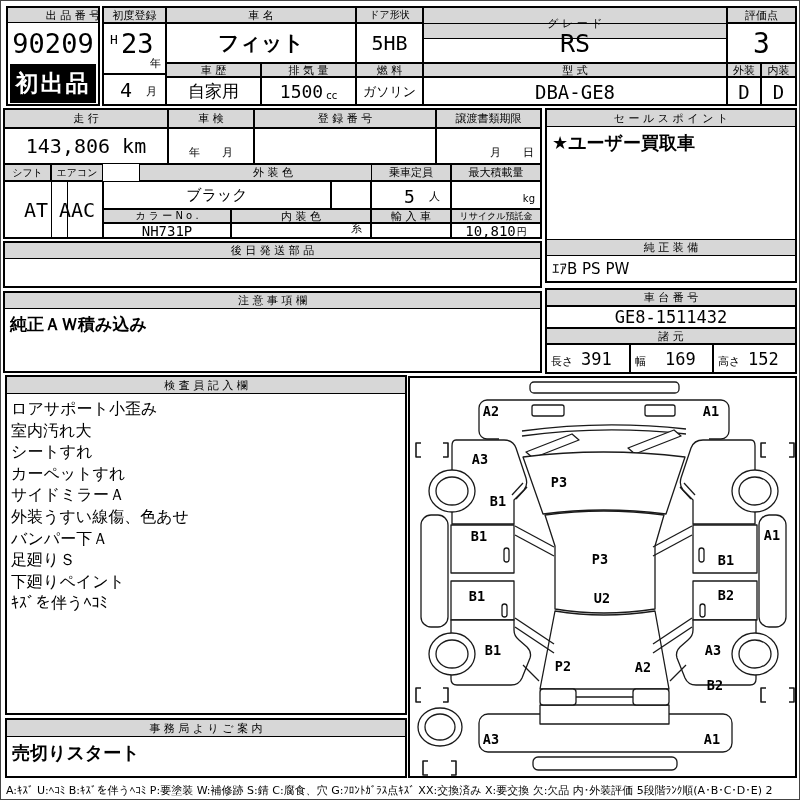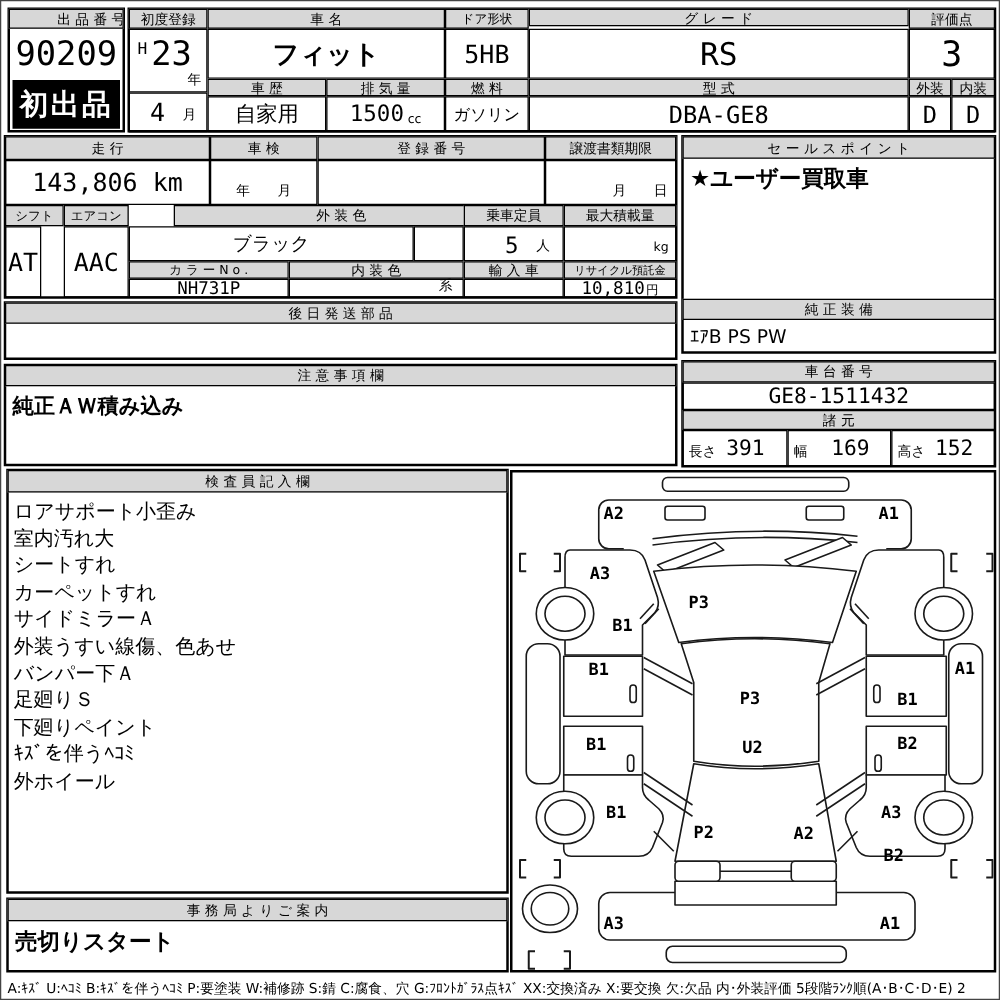--- a/index.html
+++ b/index.html
@@ -49,21 +49,21 @@
   <div class="abs b val" style="left:260px;top:76px;width:95px;height:29px;">
     <span class="m" style="font-size:18px;">1500</span>
     <span style="font-size:10px;margin-left:3px;margin-top:8px;">cc</span>
   </div>
 
   <div class="abs hdr" style="left:355px;top:6px;width:67px;height:16px;font-size:10px;">ドア形状</div>
   <div class="abs b val m" style="left:355px;top:22px;width:67px;height:40px;font-size:20px;">5HB</div>
   <div class="abs hdr" style="left:355px;top:62px;width:67px;height:14px;">燃 料</div>
   <div class="abs b val" style="left:355px;top:76px;width:67px;height:29px;font-size:13px;">ガソリン</div>
 
-  <div class="abs hdr" style="left:422px;top:6px;width:304px;height:14px;">グ レ ー ド</div>
+  <div class="abs hdr" style="left:422px;top:6px;width:304px;height:32px;">グ レ ー ド</div>
   <div class="abs b val m" style="left:422px;top:22px;width:304px;height:40px;font-size:25px;">RS</div>
   <div class="abs hdr" style="left:422px;top:62px;width:304px;height:14px;">型 式</div>
   <div class="abs b val m" style="left:422px;top:76px;width:304px;height:29px;font-size:19px;">DBA-GE8</div>
 
   <div class="abs hdr" style="left:726px;top:6px;width:69px;height:16px;">評価点</div>
   <div class="abs b val m" style="left:726px;top:22px;width:69px;height:40px;font-size:28px;">3</div>
   <div class="abs hdr" style="left:726px;top:62px;width:34px;height:14px;">外装</div>
   <div class="abs hdr" style="left:760px;top:62px;width:35px;height:14px;">内装</div>
   <div class="abs b val m" style="left:726px;top:76px;width:34px;height:29px;font-size:19px;">D</div>
   <div class="abs b val m" style="left:760px;top:76px;width:35px;height:29px;font-size:19px;">D</div>
@@ -78,21 +78,21 @@
   </div>
   <div class="abs hdr" style="left:253px;top:108px;width:182px;height:19px;">登 録 番 号</div>
   <div class="abs b" style="left:253px;top:127px;width:182px;height:36px;"></div>
   <div class="abs hdr" style="left:435px;top:108px;width:105px;height:19px;">譲渡書類期限</div>
   <div class="abs b" style="left:435px;top:127px;width:105px;height:36px;">
     <span class="abs small" style="right:6px;bottom:3px;">月　　日</span>
   </div>
 
   <div class="abs hdr" style="left:3px;top:163px;width:47px;height:17px;font-size:10px;">シフト</div>
   <div class="abs hdr" style="left:50px;top:163px;width:52px;height:17px;font-size:10px;">エアコン</div>
-  <div class="abs b val m" style="left:3px;top:180px;width:29px;height:57px;font-size:20px;">AT</div>
+  <div class="abs b val m" style="left:3px;top:180px;width:64px;height:57px;font-size:20px;">AT</div>
   <div class="abs b val m" style="left:50px;top:180px;width:52px;height:57px;font-size:20px;">AAC</div>
 
   <div class="abs hdr" style="left:102px;top:163px;width:268px;height:17px;margin-left:36px;">外 装 色</div>
   <div class="abs hdr" style="left:370px;top:163px;width:80px;height:17px;">乗車定員</div>
   <div class="abs hdr" style="left:450px;top:163px;width:90px;height:17px;">最大積載量</div>
   <div class="abs b val" style="left:102px;top:180px;width:228px;height:28px;font-size:15px;">ブラック</div>
   <div class="abs b" style="left:330px;top:180px;width:40px;height:28px;"></div>
   <div class="abs b" style="left:370px;top:180px;width:80px;height:28px;">
     <span class="abs m" style="left:32px;top:4px;font-size:18px;">5</span>
     <span class="abs" style="right:10px;bottom:4px;font-size:11px;">人</span>
@@ -151,21 +151,20 @@
     <div class="note-line">ロアサポート小歪み</div>
     <div class="note-line">室内汚れ大</div>
     <div class="note-line">シートすれ</div>
     <div class="note-line">カーペットすれ</div>
     <div class="note-line">サイドミラーＡ</div>
     <div class="note-line">外装うすい線傷、色あせ</div>
     <div class="note-line">バンパー下Ａ</div>
     <div class="note-line">足廻りＳ</div>
     <div class="note-line">下廻りペイント</div>
     <div class="note-line">ｷｽﾞを伴うﾍｺﾐ</div>
-    <div class="note-line">外ホイール</div>
   </div>
 
   <div class="abs b2" style="left:4px;top:717px;width:402px;height:60px;"></div>
   <div class="abs hdr" style="left:5px;top:718px;width:400px;height:18px;">事 務 局 よ り ご 案 内</div>
   <div class="abs val tl" style="left:5px;top:736px;width:400px;height:40px;font-size:18px;font-weight:600;">売切りスタート</div>
 
   <div class="abs b2" style="left:407px;top:375px;width:389px;height:402px;background:#fff;">
     <svg width="385" height="398" viewBox="0 0 385 398">
       <g fill="#fff" stroke="#1a1a1a" stroke-width="1.3" stroke-linejoin="round">
 

